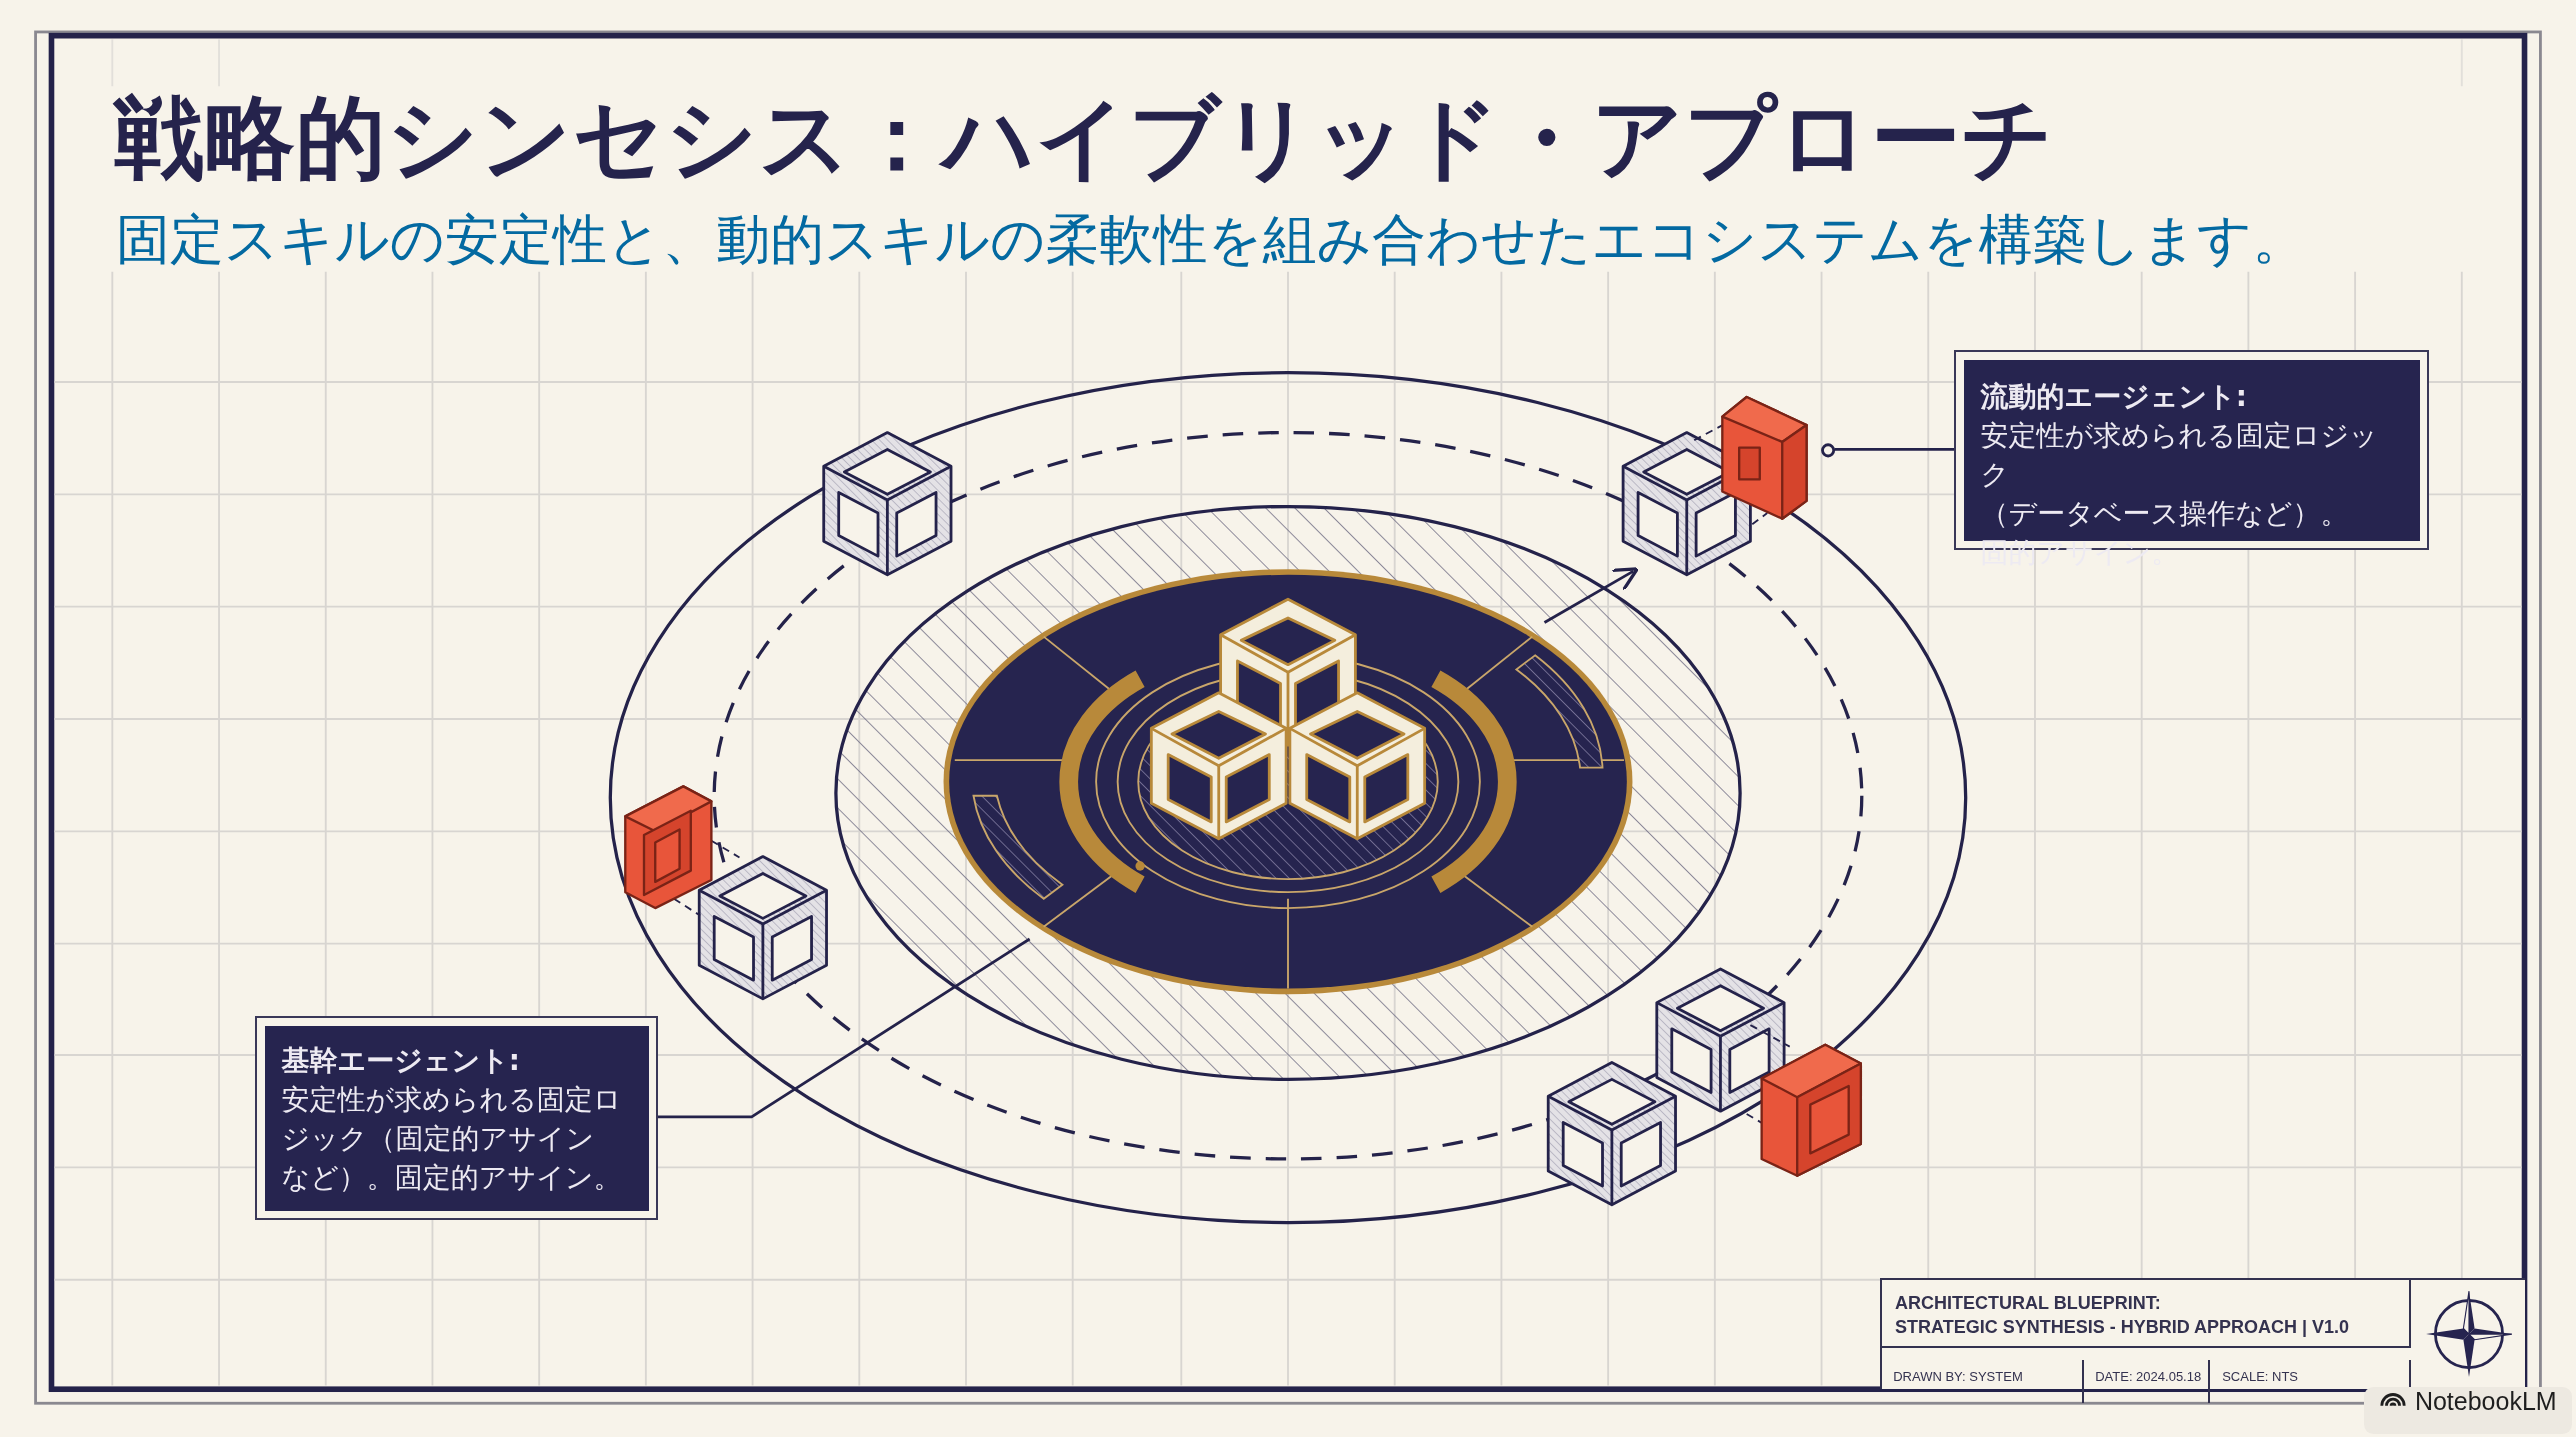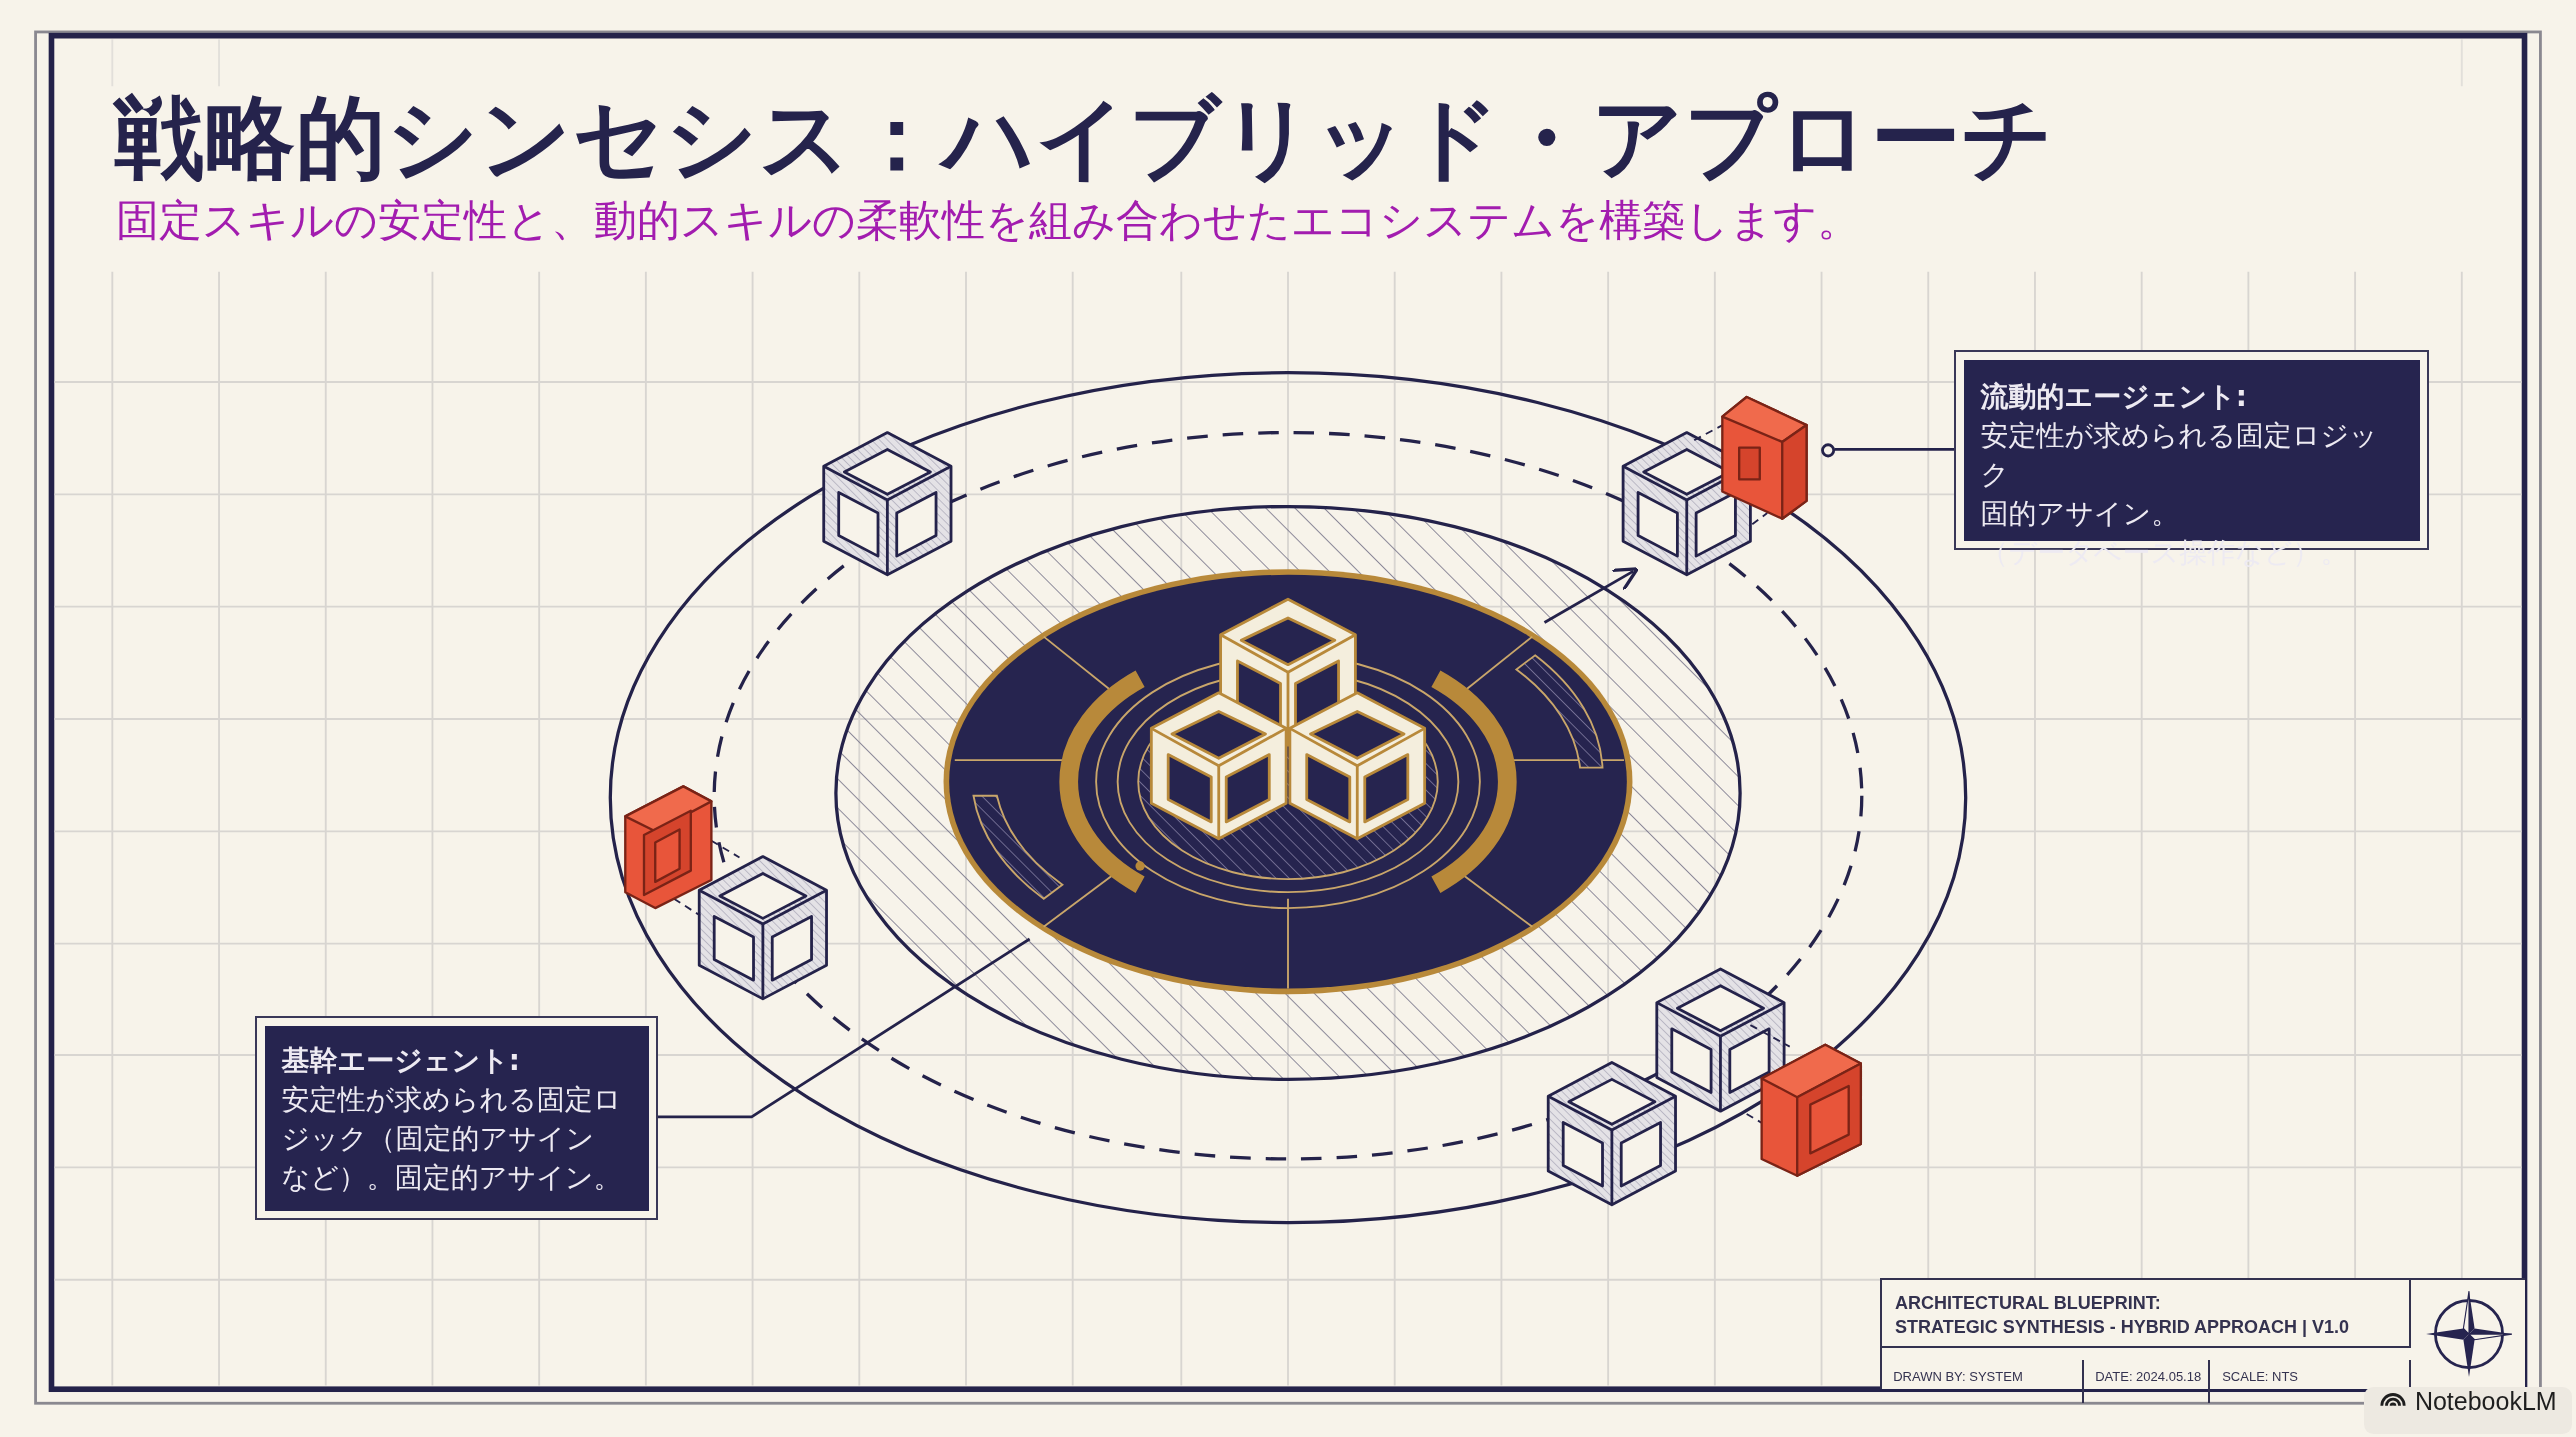--- a/index.html
+++ b/index.html
@@ -10,22 +10,22 @@
     color: #24224A;
   }
   .abs { position: absolute; }
   #stage { position: absolute; left: 0; top: 0; width: 2196px; height: 1438px; }
   .title {
     position: absolute; left: 114px; top: 86px;
     font-size: 90px; font-weight: bold; letter-spacing: 0.9px;
     color: #25234C; white-space: nowrap; line-height: 103px;
   }
   .subtitle {
-    position: absolute; left: 116px; top: 192px;
-    font-size: 43px; color: #a21caf; white-space: nowrap; line-height: 56px;
+    position: absolute; left: 116px; top: 212px;
+    font-size: 54px; color: #0369a1; white-space: nowrap; line-height: 56px;
   }
   .callout {
     position: absolute; background: #F7F3EA;
     border: 2.8px solid #3A3858; padding: 7.5px;
     box-sizing: border-box;
   }
   .callout-inner {
     background: #26244F; width: 100%; height: 100%; box-sizing: border-box;
     color: #EDEAF2; font-size: 28px; line-height: 39px;
     padding: 10px 17px 0 17px;
@@ -276,22 +276,22 @@
     </g>
   </svg>
 
   <div class="title">戦略的シンセシス：ハイブリッド・アプローチ</div>
   <div class="subtitle">固定スキルの安定性と、動的スキルの柔軟性を組み合わせたエコシステムを構築します。</div>
 
   <div class="callout" style="left:1954px; top:350px; width:475px; height:200px;">
     <div class="callout-inner" style="padding-top:17px;">
       <div class="callout-title">流動的エージェント:</div>
       <div>安定性が求められる固定ロジック</div>
+      <div>（データベース操作など）。</div>
       <div>固的アサイン。</div>
-      <div>（データベース操作など）。</div>
     </div>
   </div>
 
   <div class="callout" style="left:255px; top:1016px; width:403px; height:204px;">
     <div class="callout-inner" style="padding-top:15px;">
       <div class="callout-title">基幹エージェント:</div>
       <div>安定性が求められる固定ロ</div>
       <div>ジック（固定的アサイン</div>
       <div>など）。固定的アサイン。</div>
     </div>

